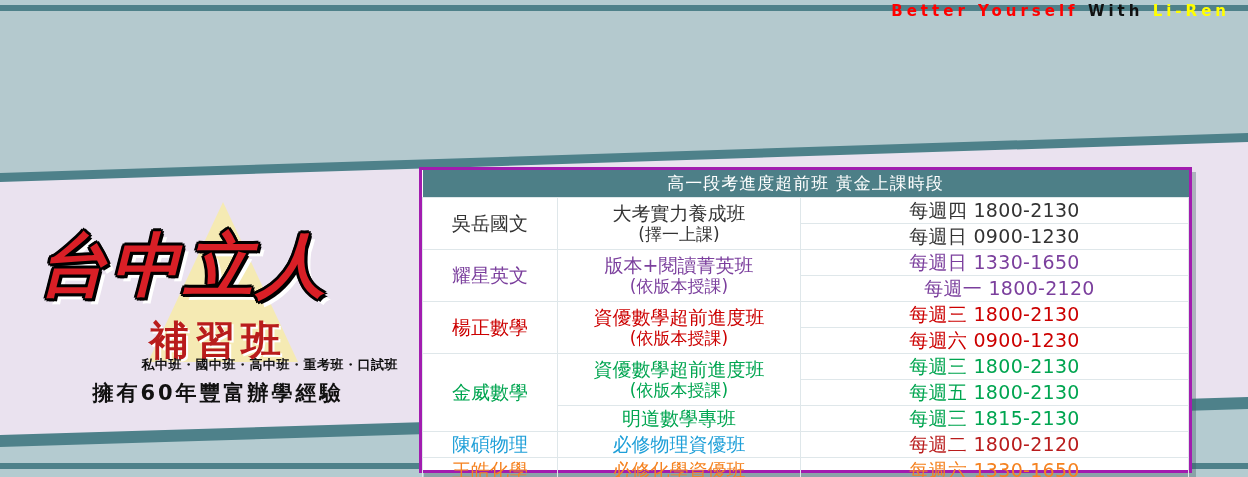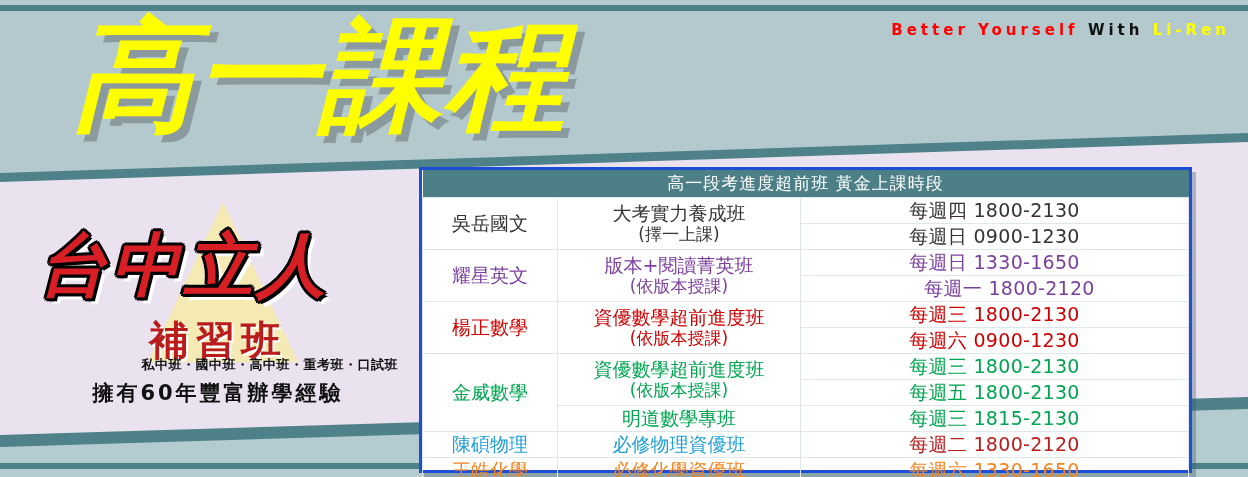--- a/index.html
+++ b/index.html
@@ -29,21 +29,20 @@
   .diag-line-2{
     position:absolute;left:0;top:11px;width:1248px;height:452px;background:#4e818a;
     clip-path:polygon(0 424px, 1248px 386px, 1248px 398px, 0 436px);
   }
 
   
   .tagline{
     position:absolute;top:2px;right:18px;
     font-size:15px;font-weight:bold;letter-spacing:4px;
     white-space:nowrap;
-    margin-top:19px;
   }
   .tagline .t-red{color:#ff0000;}
   .tagline .t-blk{color:#111111;}
   .tagline .t-yel{color:#ffff00;}
 
   
   .main-title{
     position:absolute;left:72px;top:12px;
     font-family:"DejaVu Sans","Liberation Sans",sans-serif;
     font-size:122px;line-height:1.05;font-weight:bold;font-style:italic;
@@ -99,21 +98,21 @@
     white-space:nowrap;
   }
 
   
   .table-shadow{
     position:absolute;left:424px;top:172px;width:772px;height:306px;
     background:rgba(60,90,95,0.35);
   }
   .table-card{
     position:absolute;left:419px;top:167px;width:773px;height:306px;
-    background:#ffffff;border:3px solid #1d4ed8;box-sizing:border-box;
+    background:#ffffff;border:3px solid #a21caf;box-sizing:border-box;
   }
   table.sched{border-collapse:collapse;width:100%;table-layout:fixed;}
   table.sched th.hdr{
     background:#4d7f87;color:#ffffff;font-size:17px;font-weight:normal;
     height:27px;letter-spacing:1px;padding:0;text-align:center;
     border:none;
   }
   table.sched td{
     border:1px solid #dfe7ea;
     font-size:19px;text-align:center;vertical-align:middle;
@@ -138,21 +137,20 @@
   <div class="diag-line-1"></div>
   <div class="diag-line-2"></div>
   <div class="band-bottom-line"></div>
 
   <div class="tagline">
     <span class="t-red">Better Yourself</span>
     <span class="t-blk">With</span>
     <span class="t-yel">Li-Ren</span>
   </div>
 
-  <div class="main-title">高一課程</div>
 
   <div class="logo-wrap">
     <div class="logo-tri"></div>
     <div class="logo-main">台中立人</div>
     <div class="logo-sub">補習班</div>
     <div class="logo-classes">私中班・國中班・高中班・重考班・口試班</div>
     <div class="logo-exp">擁有60年豐富辦學經驗</div>
   </div>
 
   <div class="table-shadow"></div>

